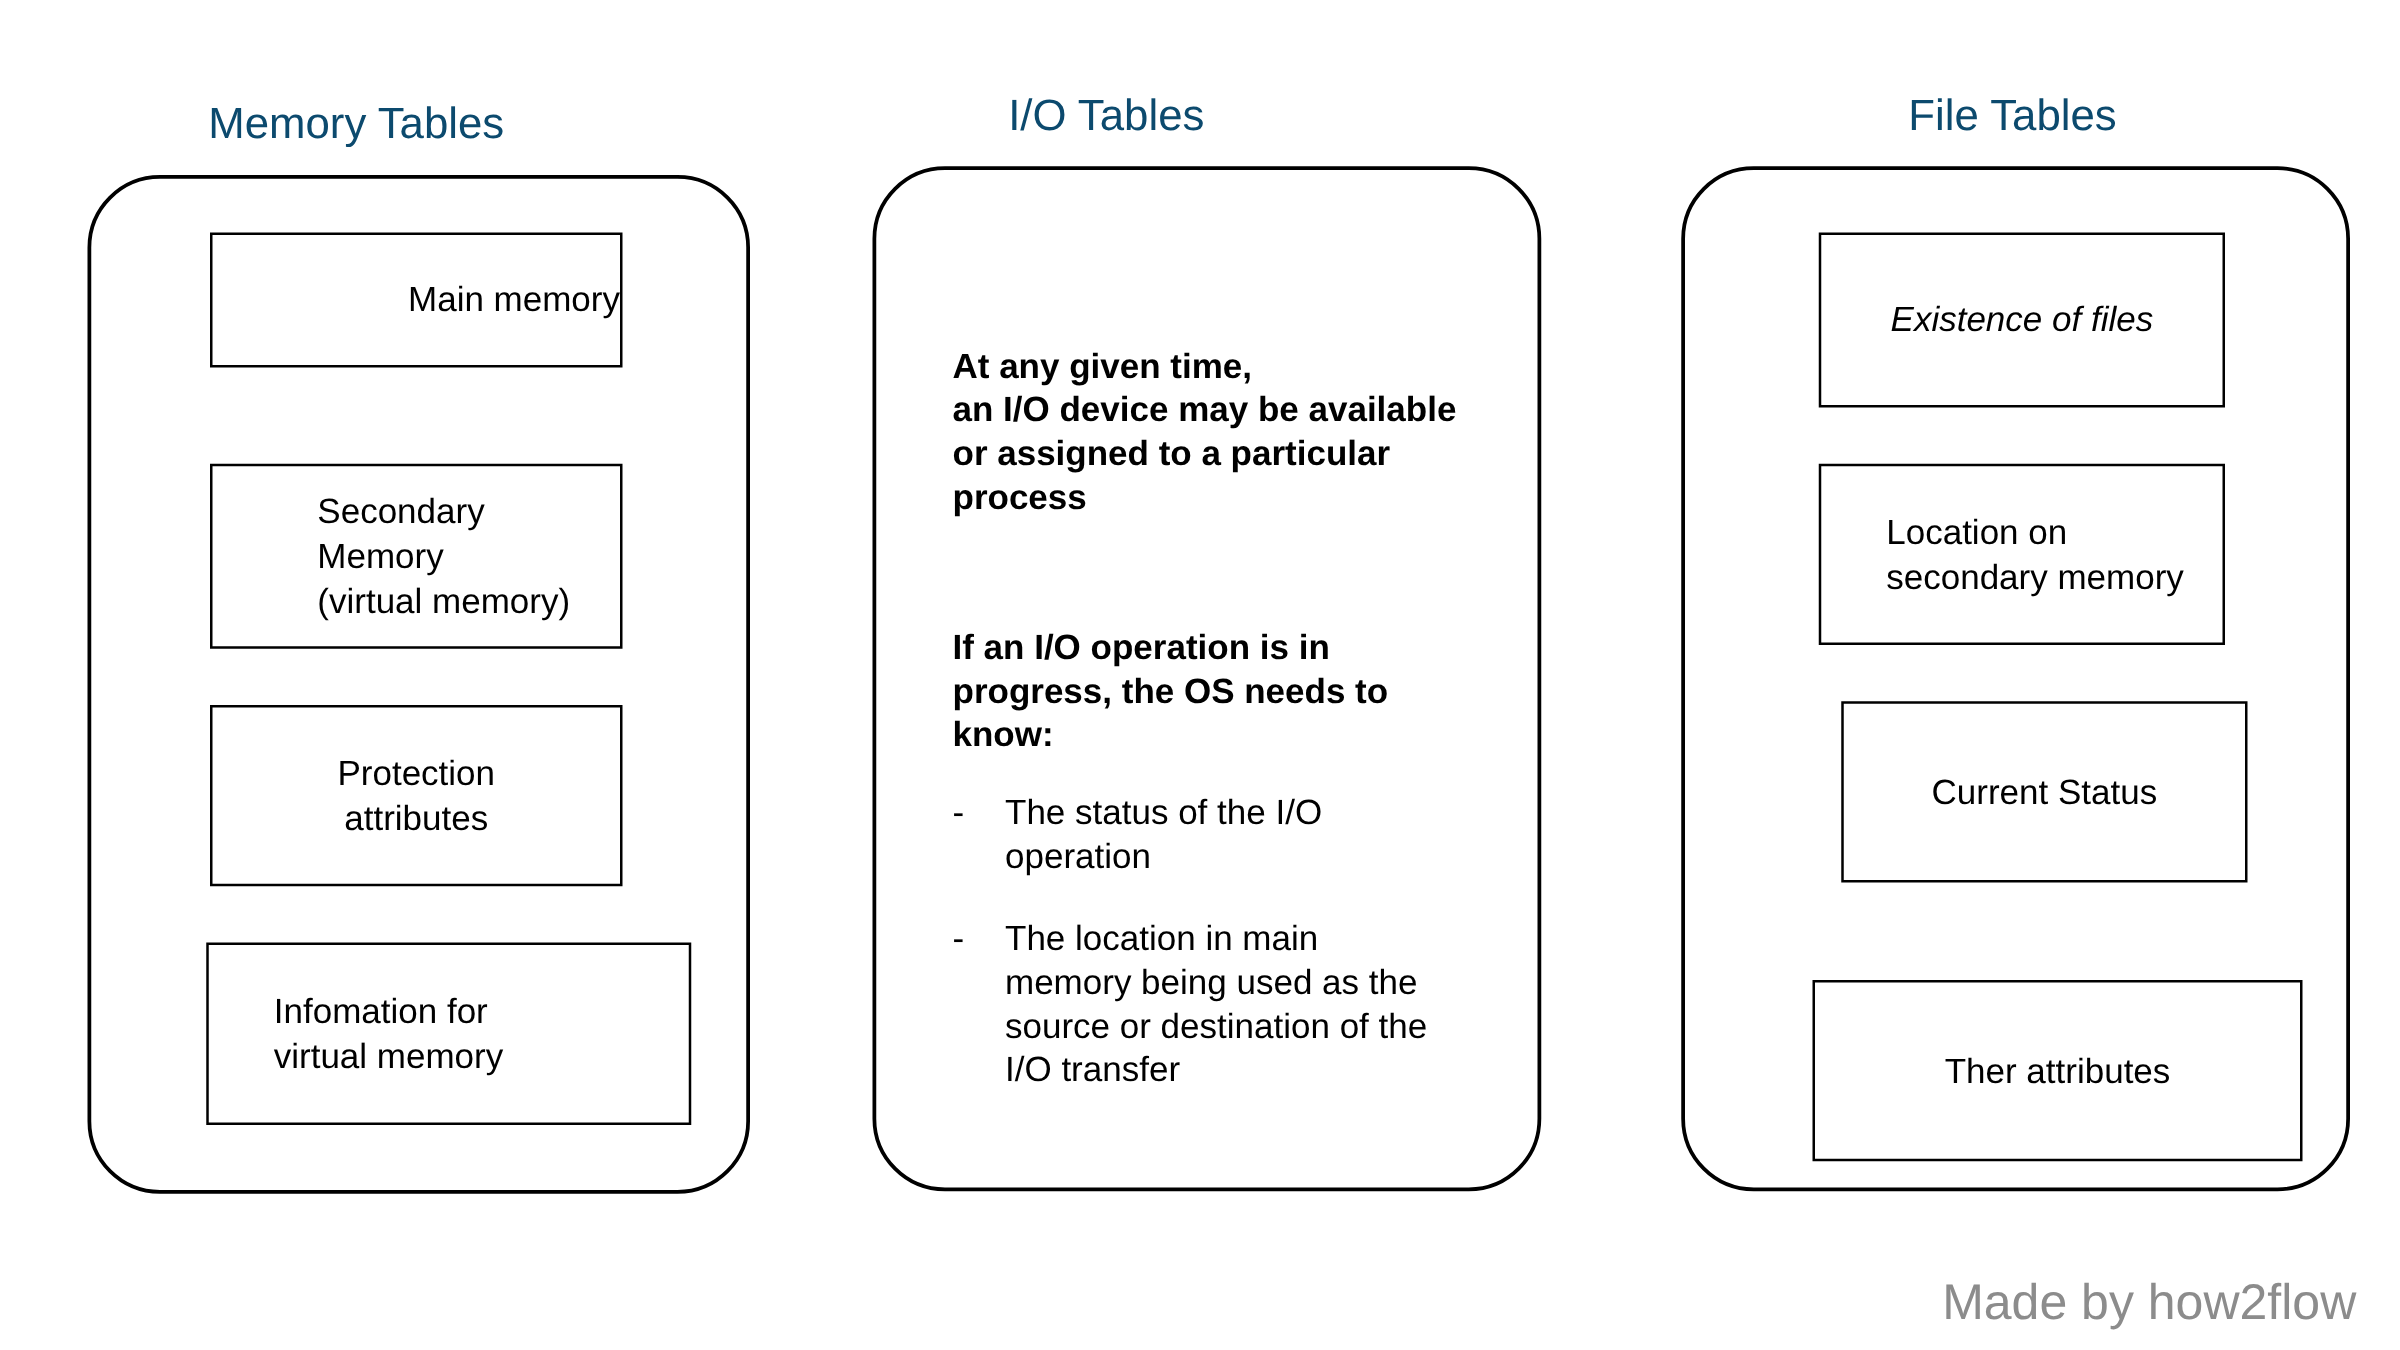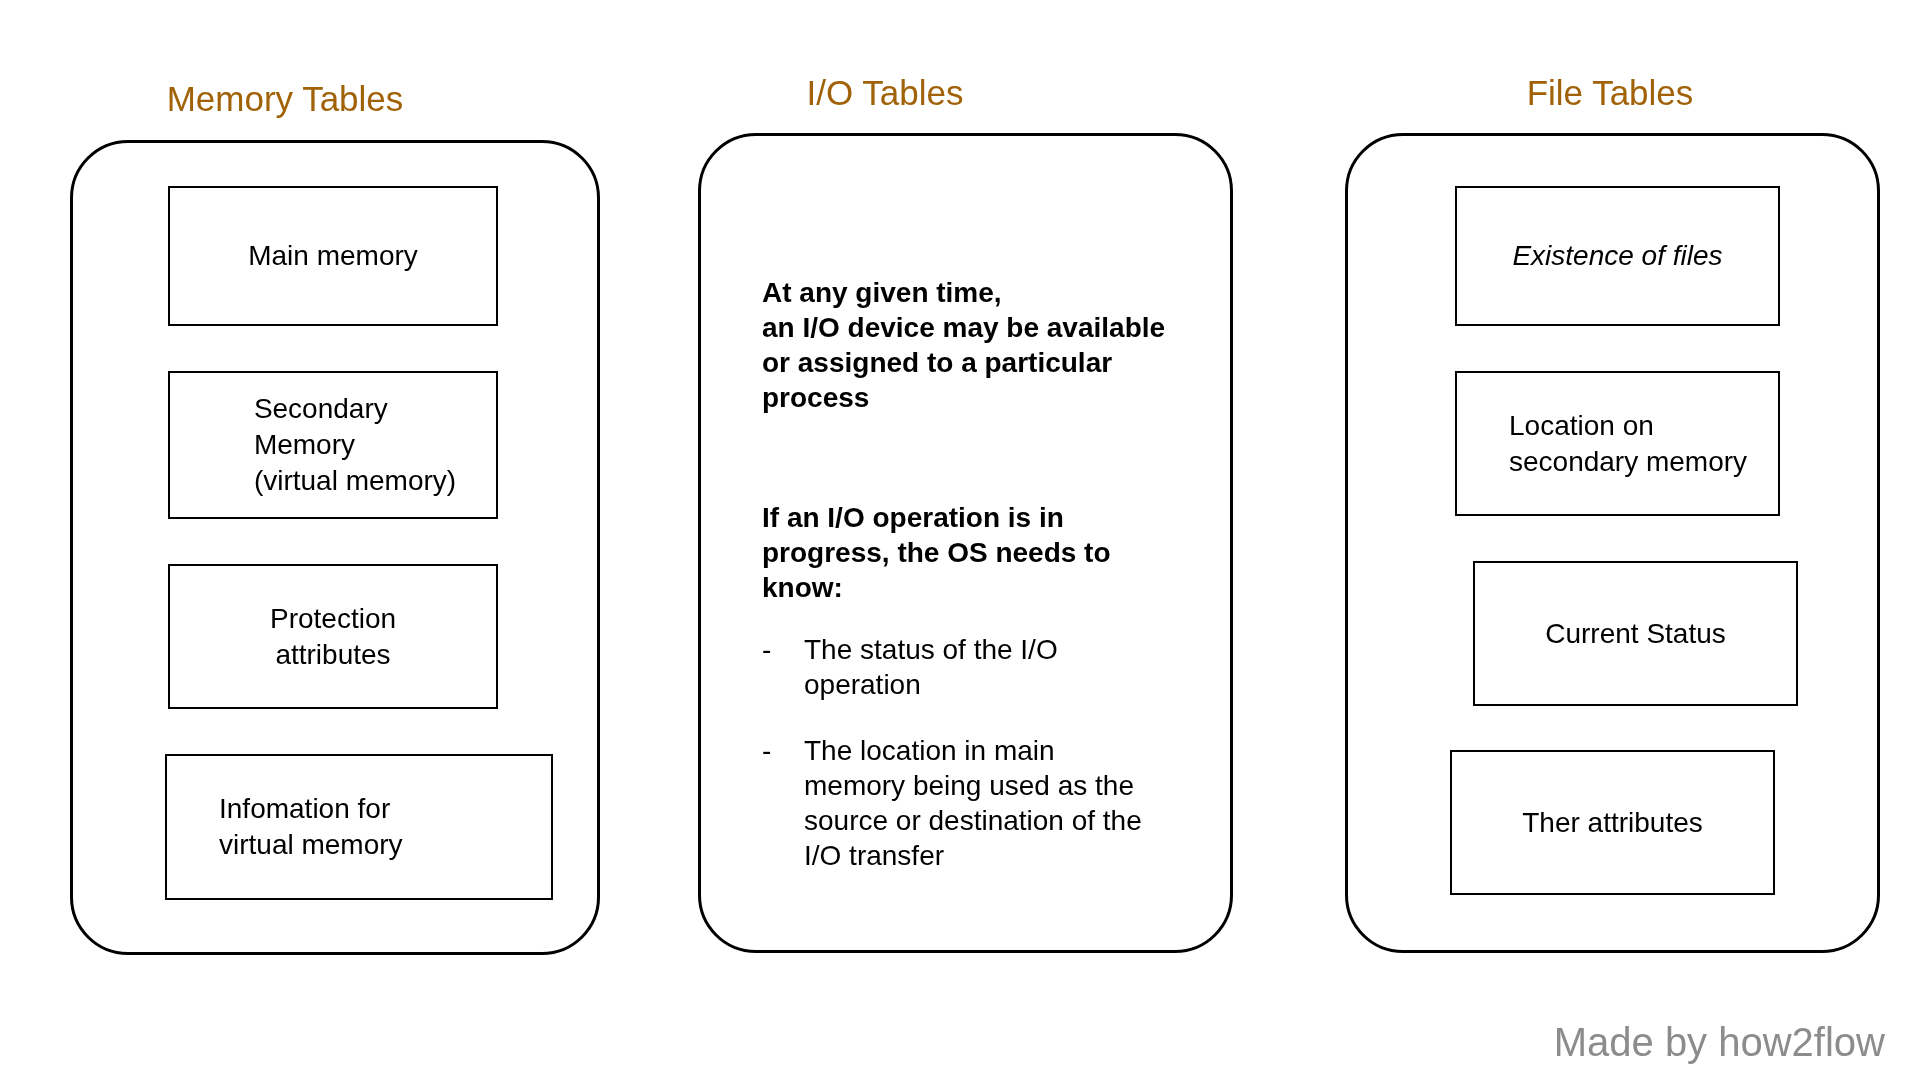--- a/index.html
+++ b/index.html
@@ -23,21 +23,21 @@
     width: 1920px;
     height: 1080px;
   }
 
   
   .col-title {
     position: absolute;
     text-align: center;
     font-size: 35px;
     line-height: 42px;
-    color: #a16207;
+    color: #0c4a6e;
     white-space: nowrap;
   }
 
   
   .group-box {
     position: absolute;
     border: 3px solid #000000;
     border-radius: 58px;
     background: transparent;
     box-sizing: border-box;
@@ -115,21 +115,21 @@
 </style>
 </head>
 <body>
 
 <div class="canvas">
 
   <div class="col-title" style="left:65px; top:78px; width:440px;">Memory Tables</div>
 
   <div class="group-box" style="left:70px; top:140px; width:530px; height:815px;"></div>
 
-  <div class="item-box align-center" style="left:168px; top:186px; width:330px; height:140px;">
+  <div class="item-box align-center" style="left:168px; top:186px; width:330px; height:108px;justify-content:flex-end;">
     <span class="item-text">Main memory</span>
   </div>
 
   <div class="item-box indent-mixed" style="left:168px; top:371px; width:330px; height:148px;">
     <span class="item-text">Secondary
       Memory
 (virtual memory)</span>
   </div>
 
   <div class="item-box align-center" style="left:168px; top:564px; width:330px; height:145px;">
@@ -179,19 +179,19 @@
 
   <div class="item-box align-left" style="left:1455px; top:371px; width:325px; height:145px;">
     <span class="item-text">Location on
 secondary memory</span>
   </div>
 
   <div class="item-box align-center" style="left:1473px; top:561px; width:325px; height:145px;">
     <span class="item-text">Current Status</span>
   </div>
 
-  <div class="item-box align-center" style="left:1450px; top:750px; width:325px; height:145px;">
+  <div class="item-box align-center" style="left:1450px; top:784px; width:392px; height:145px;">
     <span class="item-text">Ther attributes</span>
   </div>
 
   <div class="watermark" style="left:1400px; top:1018px; width:485px;">Made by how2flow</div>
 
 </div>
 
 </body></html>

